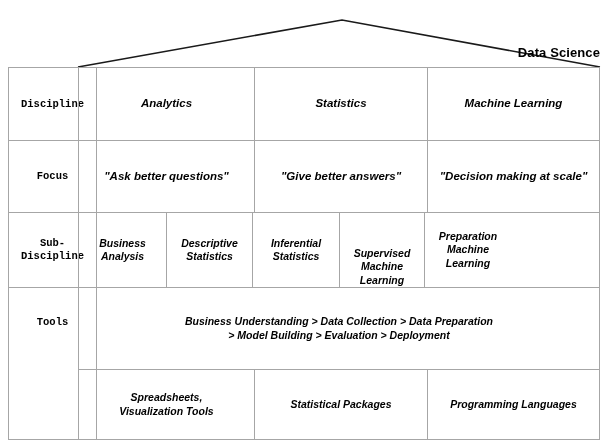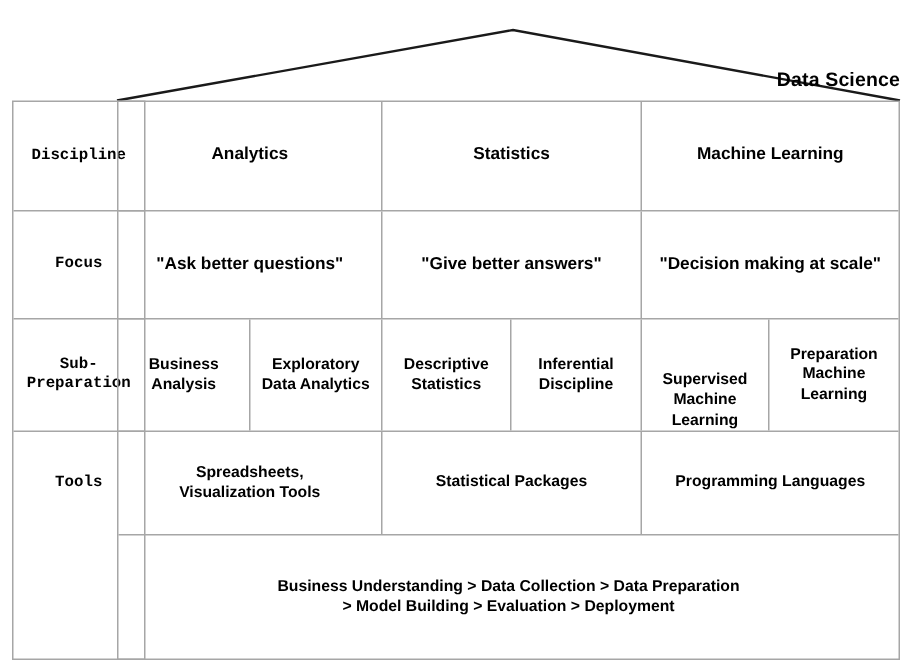--- a/index.html
+++ b/index.html
@@ -89,20 +89,21 @@
     box-sizing: border-box;
     border-right: 1px solid #a6a6a6;
     display: flex;
     align-items: center;
     justify-content: center;
     text-align: center;
     font-size: 10.5px;
     font-weight: bold;
     line-height: 13.5px;
     padding: 0 4px;
+    font-style: italic;
   }
   .cell:last-child { border-right: none; }
   .cell.lg { font-size: 11.5px; }
   .cell .multi { white-space: pre-line; }
 
   
   .r-discipline { height: 73px; }
   .r-focus      { height: 72px; }
   .r-sub        { height: 75px; }
   .r-tools      { height: 69px; }
@@ -132,21 +133,21 @@
 
   <div class="label-col">
     <div class="label-cell r-discipline">
         <span class="multi">Discipline</span>
       </div>
     <div class="label-cell r-focus">
         <span class="multi">Focus</span>
       </div>
     <div class="label-cell r-sub">
         <span class="multi">Sub-
-Preparation</span>
+Discipline</span>
       </div>
     <div class="label-cell r-tools">
         <span class="multi">Tools</span>
       </div>
   </div>
 
   <div class="main-table">
 
     <div class="grid-row r-discipline">
       <div class="cell lg w-analytics">
@@ -170,58 +171,54 @@
       <div class="cell lg w-ml">
           <span class="multi">"Decision making at scale"</span>
         </div>
     </div>
 
     <div class="grid-row r-sub">
       <div class="cell w-sub1">
           <span class="multi">Business
 Analysis</span>
         </div>
-      <div class="cell w-sub2">
-          <span class="multi">Exploratory
-Data Analytics</span>
-        </div>
       <div class="cell w-sub3">
           <span class="multi">Descriptive
 Statistics</span>
         </div>
       <div class="cell w-sub4">
           <span class="multi">Inferential
-Discipline</span>
+Statistics</span>
         </div>
       <div class="cell w-sub5">
           <span class="multi">Supervised
 Machine
 Learning</span>
         </div>
       <div class="cell w-sub6">
           <span class="multi">Preparation
 Machine
 Learning</span>
         </div>
     </div>
 
+    <div class="grid-row r-process">
+      <div class="cell w-full">
+          <span class="multi">Business Understanding &gt; Data Collection &gt; Data Preparation
+&gt; Model Building &gt; Evaluation &gt; Deployment</span>
+        </div>
+    </div>
+
     <div class="grid-row r-tools">
       <div class="cell w-analytics">
           <span class="multi">Spreadsheets,
 Visualization Tools</span>
         </div>
       <div class="cell w-statistics">
           <span class="multi">Statistical Packages</span>
         </div>
       <div class="cell w-ml">
           <span class="multi">Programming Languages</span>
         </div>
     </div>
 
-    <div class="grid-row r-process">
-      <div class="cell w-full">
-          <span class="multi">Business Understanding &gt; Data Collection &gt; Data Preparation
-&gt; Model Building &gt; Evaluation &gt; Deployment</span>
-        </div>
-    </div>
-
   </div>
 </div>
 
 </body></html>

